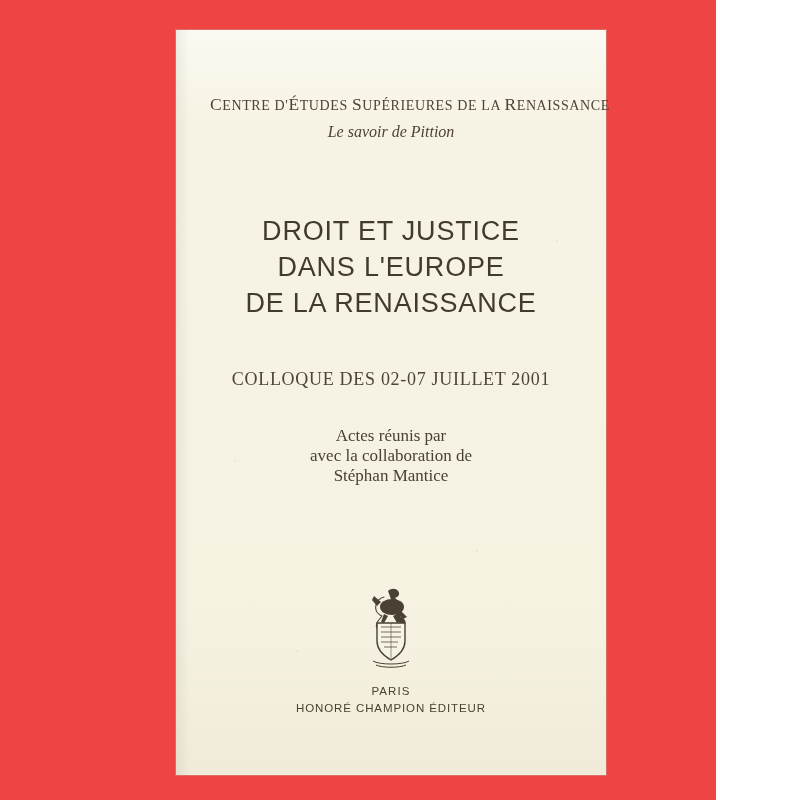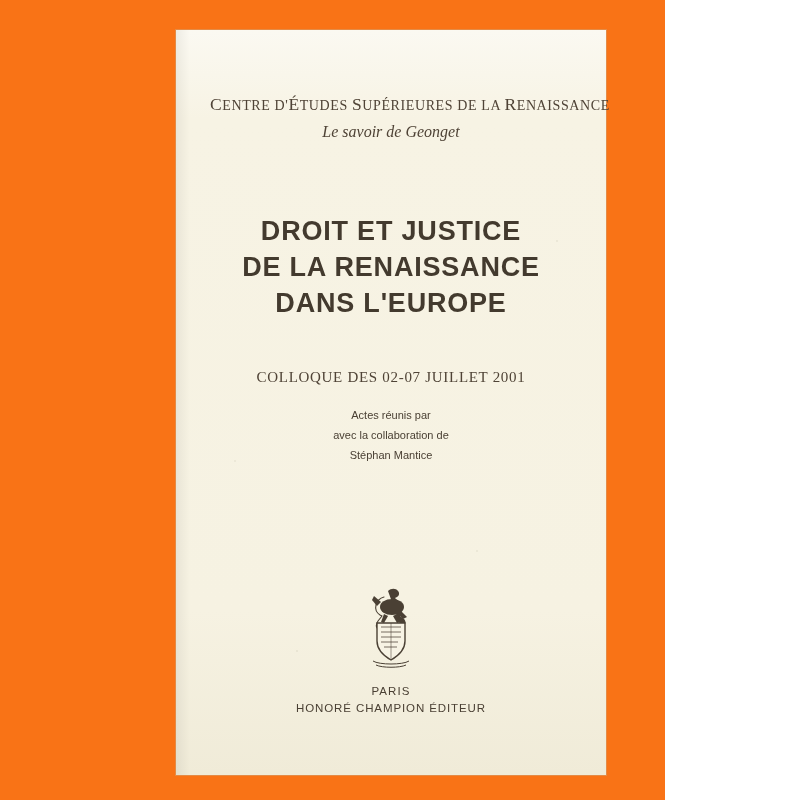--- a/index.html
+++ b/index.html
@@ -8,23 +8,23 @@
     width: 800px;
     height: 800px;
     background: #ffffff;
   }
   body {
     font-family: "Liberation Serif", serif;
     -webkit-font-smoothing: antialiased;
   }
   .page-wrap {
     position: relative;
-    width: 665px;
+    width: 716px;
     height: 800px;
-    background: #f97316;
+    background: #ef4444;
     overflow: hidden;
   }
   
   .book-cover {
     position: absolute;
     left: 176px;
     top: 30px;
     width: 430px;
     height: 745px;
     background: #f7f3e4;
@@ -63,39 +63,39 @@
     color: #4f4336;
   }
 
   .main-title {
     margin-top: 72px;
     font-family: "Liberation Sans", sans-serif;
     font-size: 27px;
     line-height: 36px;
     letter-spacing: 0.8px;
     color: #433a2e;
-    font-weight: 700;
+    font-weight: 400;
   }
   .main-title .tl {
     display: block;
     white-space: nowrap;
   }
 
   .colloque {
     margin-top: 48px;
     font-family: "Liberation Serif", serif;
-    font-size: 15px;
+    font-size: 18px;
     letter-spacing: 0.7px;
     color: #4f4336;
   }
 
   .editors {
-    margin-top: 19px;
-    font-family: Liberation Sans, sans-serif;
-    font-size: 11px;
+    margin-top: 36px;
+    font-family: Liberation Serif, serif;
+    font-size: 17px;
     line-height: 20px;
     color: #4a4034;
   }
   .editors div { white-space: nowrap; }
 
   .emblem {
     position: absolute;
     left: 50%;
     transform: translateX(-50%);
     top: 555px;
@@ -134,27 +134,27 @@
 </head>
 <body>
 
 <div class="page-wrap">
 
   <div class="book-cover">
     <div class="cover-inner">
 
       <div class="publisher-series">
         <div class="series-line-1"><span style="font-size: 17.5px;">C</span><span style="font-size: 14px;">E</span><span style="font-size: 14px;">N</span><span style="font-size: 14px;">T</span><span style="font-size: 14px;">R</span><span style="font-size: 14px;">E</span><span style="font-size: 14px;"> </span><span style="font-size: 14px;">D</span><span style="font-size: 14px;">'</span><span style="font-size: 17.5px;">É</span><span style="font-size: 14px;">T</span><span style="font-size: 14px;">U</span><span style="font-size: 14px;">D</span><span style="font-size: 14px;">E</span><span style="font-size: 14px;">S</span><span style="font-size: 14px;"> </span><span style="font-size: 17.5px;">S</span><span style="font-size: 14px;">U</span><span style="font-size: 14px;">P</span><span style="font-size: 14px;">É</span><span style="font-size: 14px;">R</span><span style="font-size: 14px;">I</span><span style="font-size: 14px;">E</span><span style="font-size: 14px;">U</span><span style="font-size: 14px;">R</span><span style="font-size: 14px;">E</span><span style="font-size: 14px;">S</span><span style="font-size: 14px;"> </span><span style="font-size: 14px;">D</span><span style="font-size: 14px;">E</span><span style="font-size: 14px;"> </span><span style="font-size: 14px;">L</span><span style="font-size: 14px;">A</span><span style="font-size: 14px;"> </span><span style="font-size: 17.5px;">R</span><span style="font-size: 14px;">E</span><span style="font-size: 14px;">N</span><span style="font-size: 14px;">A</span><span style="font-size: 14px;">I</span><span style="font-size: 14px;">S</span><span style="font-size: 14px;">S</span><span style="font-size: 14px;">A</span><span style="font-size: 14px;">N</span><span style="font-size: 14px;">C</span><span style="font-size: 14px;">E</span></div>
-        <div class="series-line-2">Le savoir de Geonget</div>
+        <div class="series-line-2">Le savoir de Pittion</div>
       </div>
 
       <div class="main-title">
         <span class="tl">DROIT ET JUSTICE</span>
+        <span class="tl">DANS L'EUROPE</span>
         <span class="tl">DE LA RENAISSANCE</span>
-        <span class="tl">DANS L'EUROPE</span>
       </div>
 
       <div class="colloque">COLLOQUE DES 02-07 JUILLET 2001</div>
 
       <div class="editors">
         <div>Actes réunis par</div>
         <div>avec la collaboration de</div>
         <div>Stéphan Mantice</div>
       </div>
 

